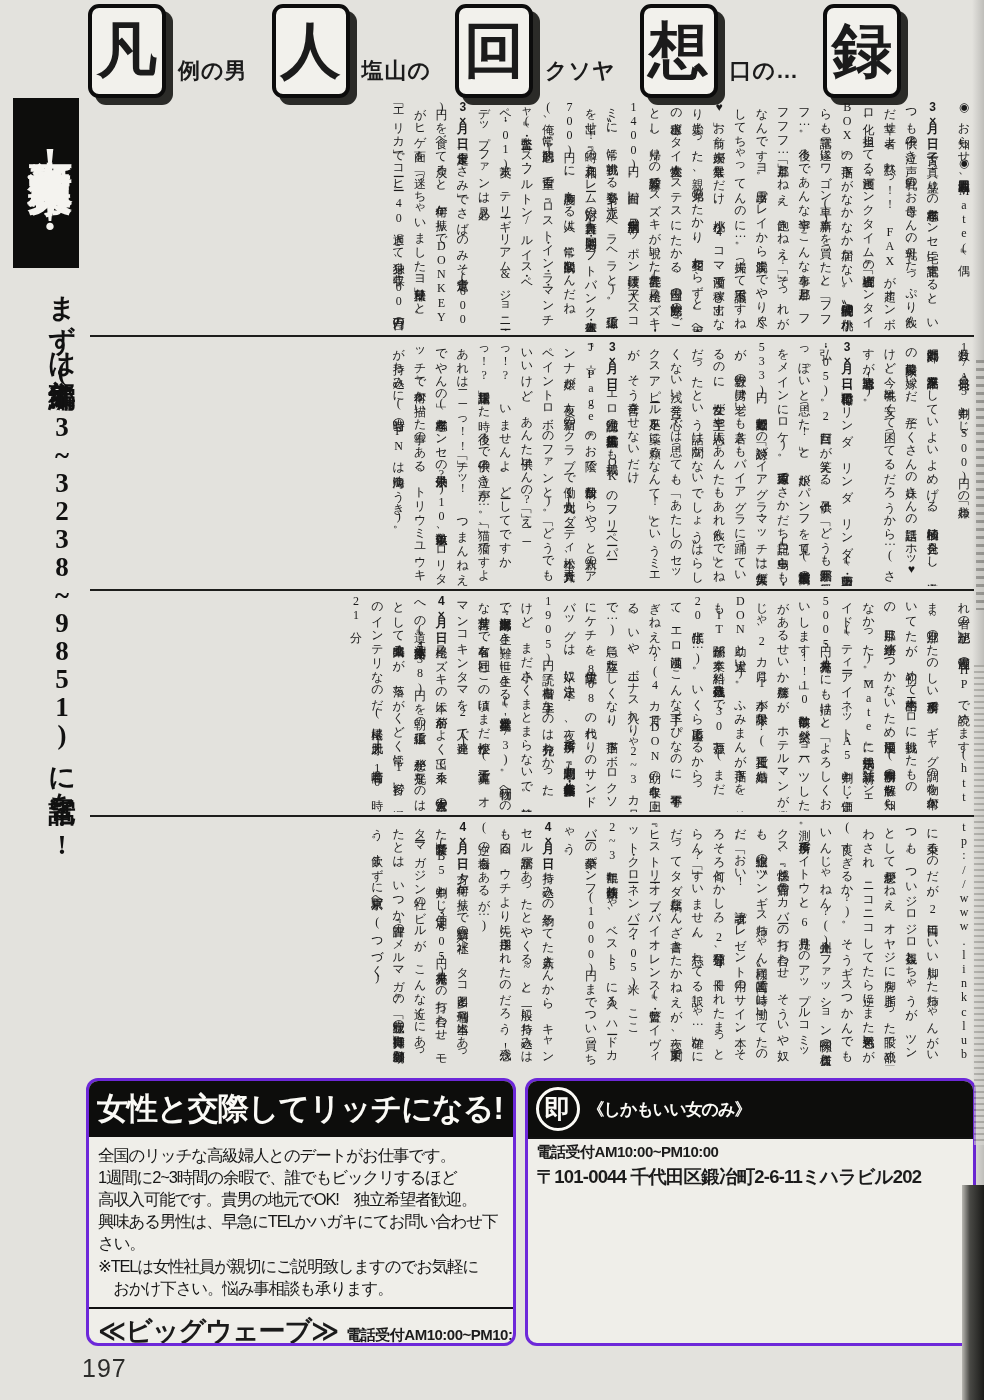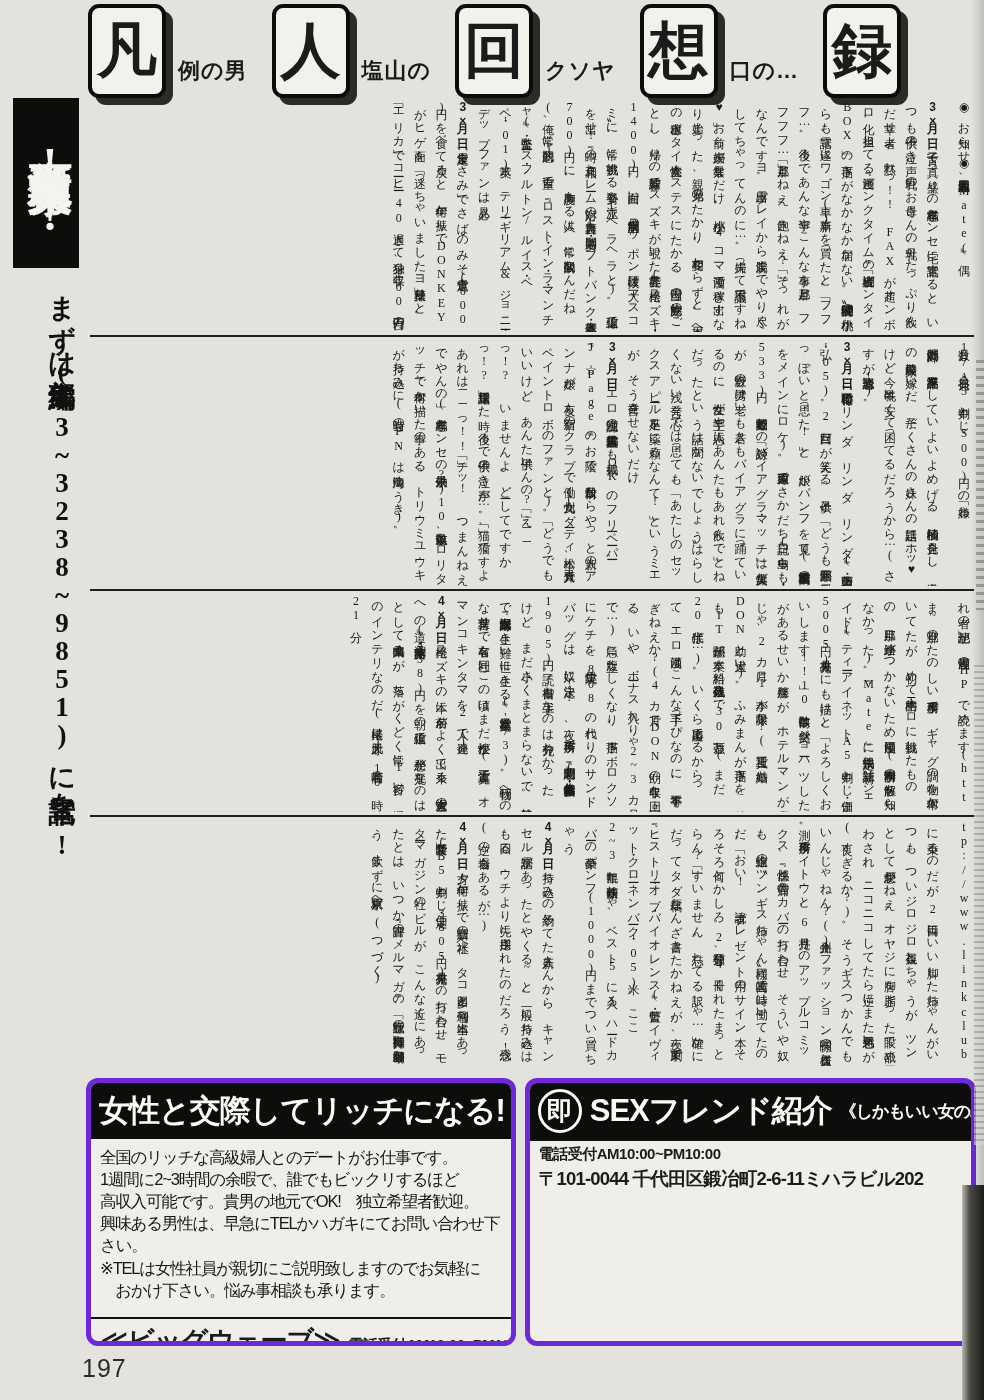--- a/index.html
+++ b/index.html
@@ -57,42 +57,42 @@
   .band p.notice{margin-block-end:10px;}
   .date-lead{
     font-family:"Liberation Sans","DejaVu Sans",sans-serif;
     font-weight:bold;
   }
   .rule{border-top:2px solid #1d1d1b;margin:3px 0 3px;}
   
   .ads{position:absolute;left:86px;top:1078px;width:890px;height:268px;display:flex;gap:9px;
        font-family:"Liberation Sans","DejaVu Sans",sans-serif;}
   .ad{
-    border:5px solid #6d28d9;border-radius:12px;background:#efeee9;
+    border:3px solid #6d28d9;border-radius:12px;background:#efeee9;
     overflow:hidden;display:flex;flex-direction:column;
   }
   .ad-left{width:428px;}
   .ad-right{width:450px;}
   .ad-header{
     background:#0d0d0c;color:#fbfaf6;
     display:flex;align-items:center;gap:8px;
     padding:4px 8px;min-height:48px;
   }
   .ad-left .ad-title{font-size:31px;font-weight:900;letter-spacing:-1px;white-space:nowrap;}
   .ad-right .ad-title{font-size:31px;font-weight:900;letter-spacing:-1px;white-space:nowrap;}
   .soku-badge{
     flex:0 0 auto;width:38px;height:38px;border:3px solid #fbfaf6;border-radius:50%;
     display:flex;align-items:center;justify-content:center;
     font-size:26px;font-weight:900;
   }
   .ad-subtitle{font-size:17px;font-weight:900;letter-spacing:-1px;white-space:nowrap;}
   .ad-body{
     white-space:pre-line;
     font-size:16.5px;line-height:1.34;letter-spacing:-1.2px;
-    padding:7px 9px 16px;flex:1 1 auto;color:#161616;
+    padding:7px 9px 8px;flex:1 1 auto;color:#161616;
   }
   .ad-footer{border-top:2px solid #111;padding:4px 9px 7px;}
   .company-row{display:flex;align-items:baseline;gap:8px;white-space:nowrap;}
   .company-name{font-size:27px;font-weight:900;letter-spacing:-1px;}
   .phone-hours{font-size:15px;font-weight:bold;letter-spacing:-0.5px;}
   .ad-address{font-size:18.5px;font-weight:bold;letter-spacing:-0.8px;margin-top:2px;white-space:nowrap;}
   
   .page-number{
     position:absolute;left:82px;top:1354px;
     font-family:"Liberation Sans","DejaVu Sans",sans-serif;
@@ -192,21 +192,20 @@
         <span class="company-name">≪ビッグウェーブ≫</span>
         <span class="phone-hours">電話受付AM10:00~PM10:00</span>
       </div>
 
     </div>
   </div>
 
   <div class="ad ad-right">
     <div class="ad-header">
       <span class="soku-badge">即</span>
-      <span class="ad-title">SEXフレンド紹介</span>
       <span class="ad-subtitle">《しかもいい女のみ》</span>
     </div>
     <div class="ad-footer">
       <div class="company-row">
         <span class="phone-hours">電話受付AM10:00~PM10:00</span>
       </div>
       <div class="ad-address">〒101-0044 千代田区鍛冶町2-6-11ミハラビル202</div>
 
     </div>
   </div>

